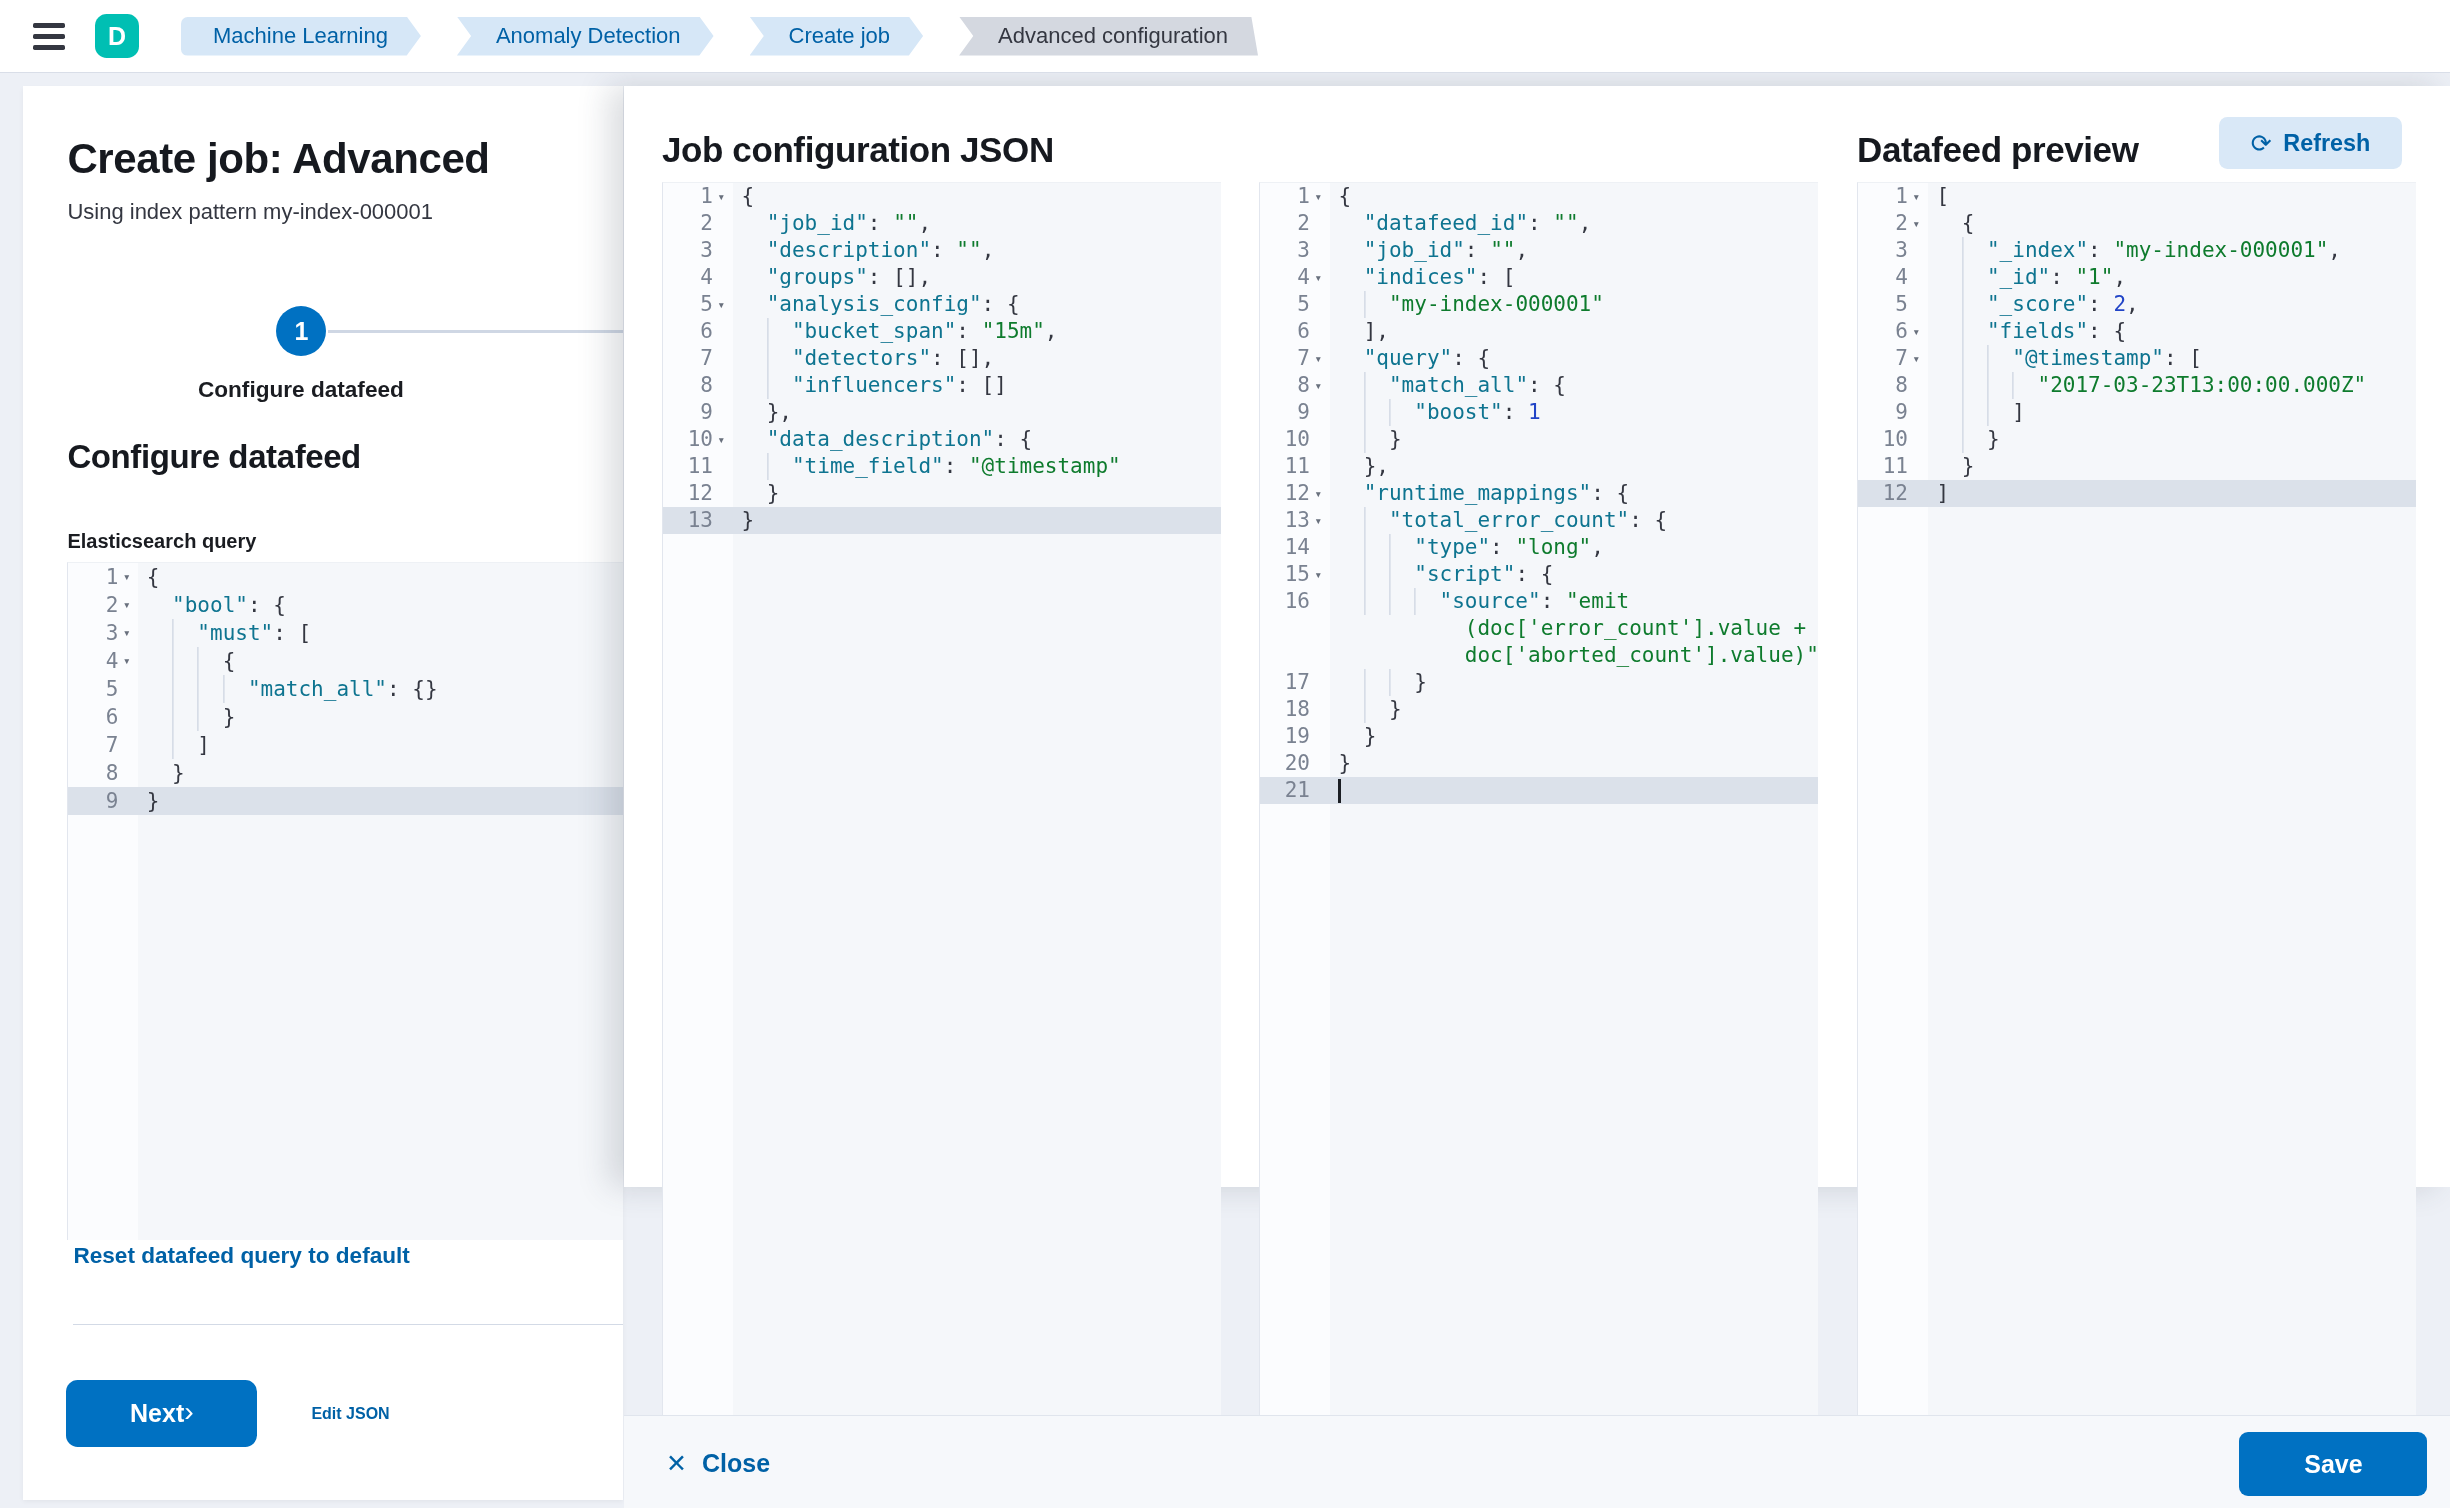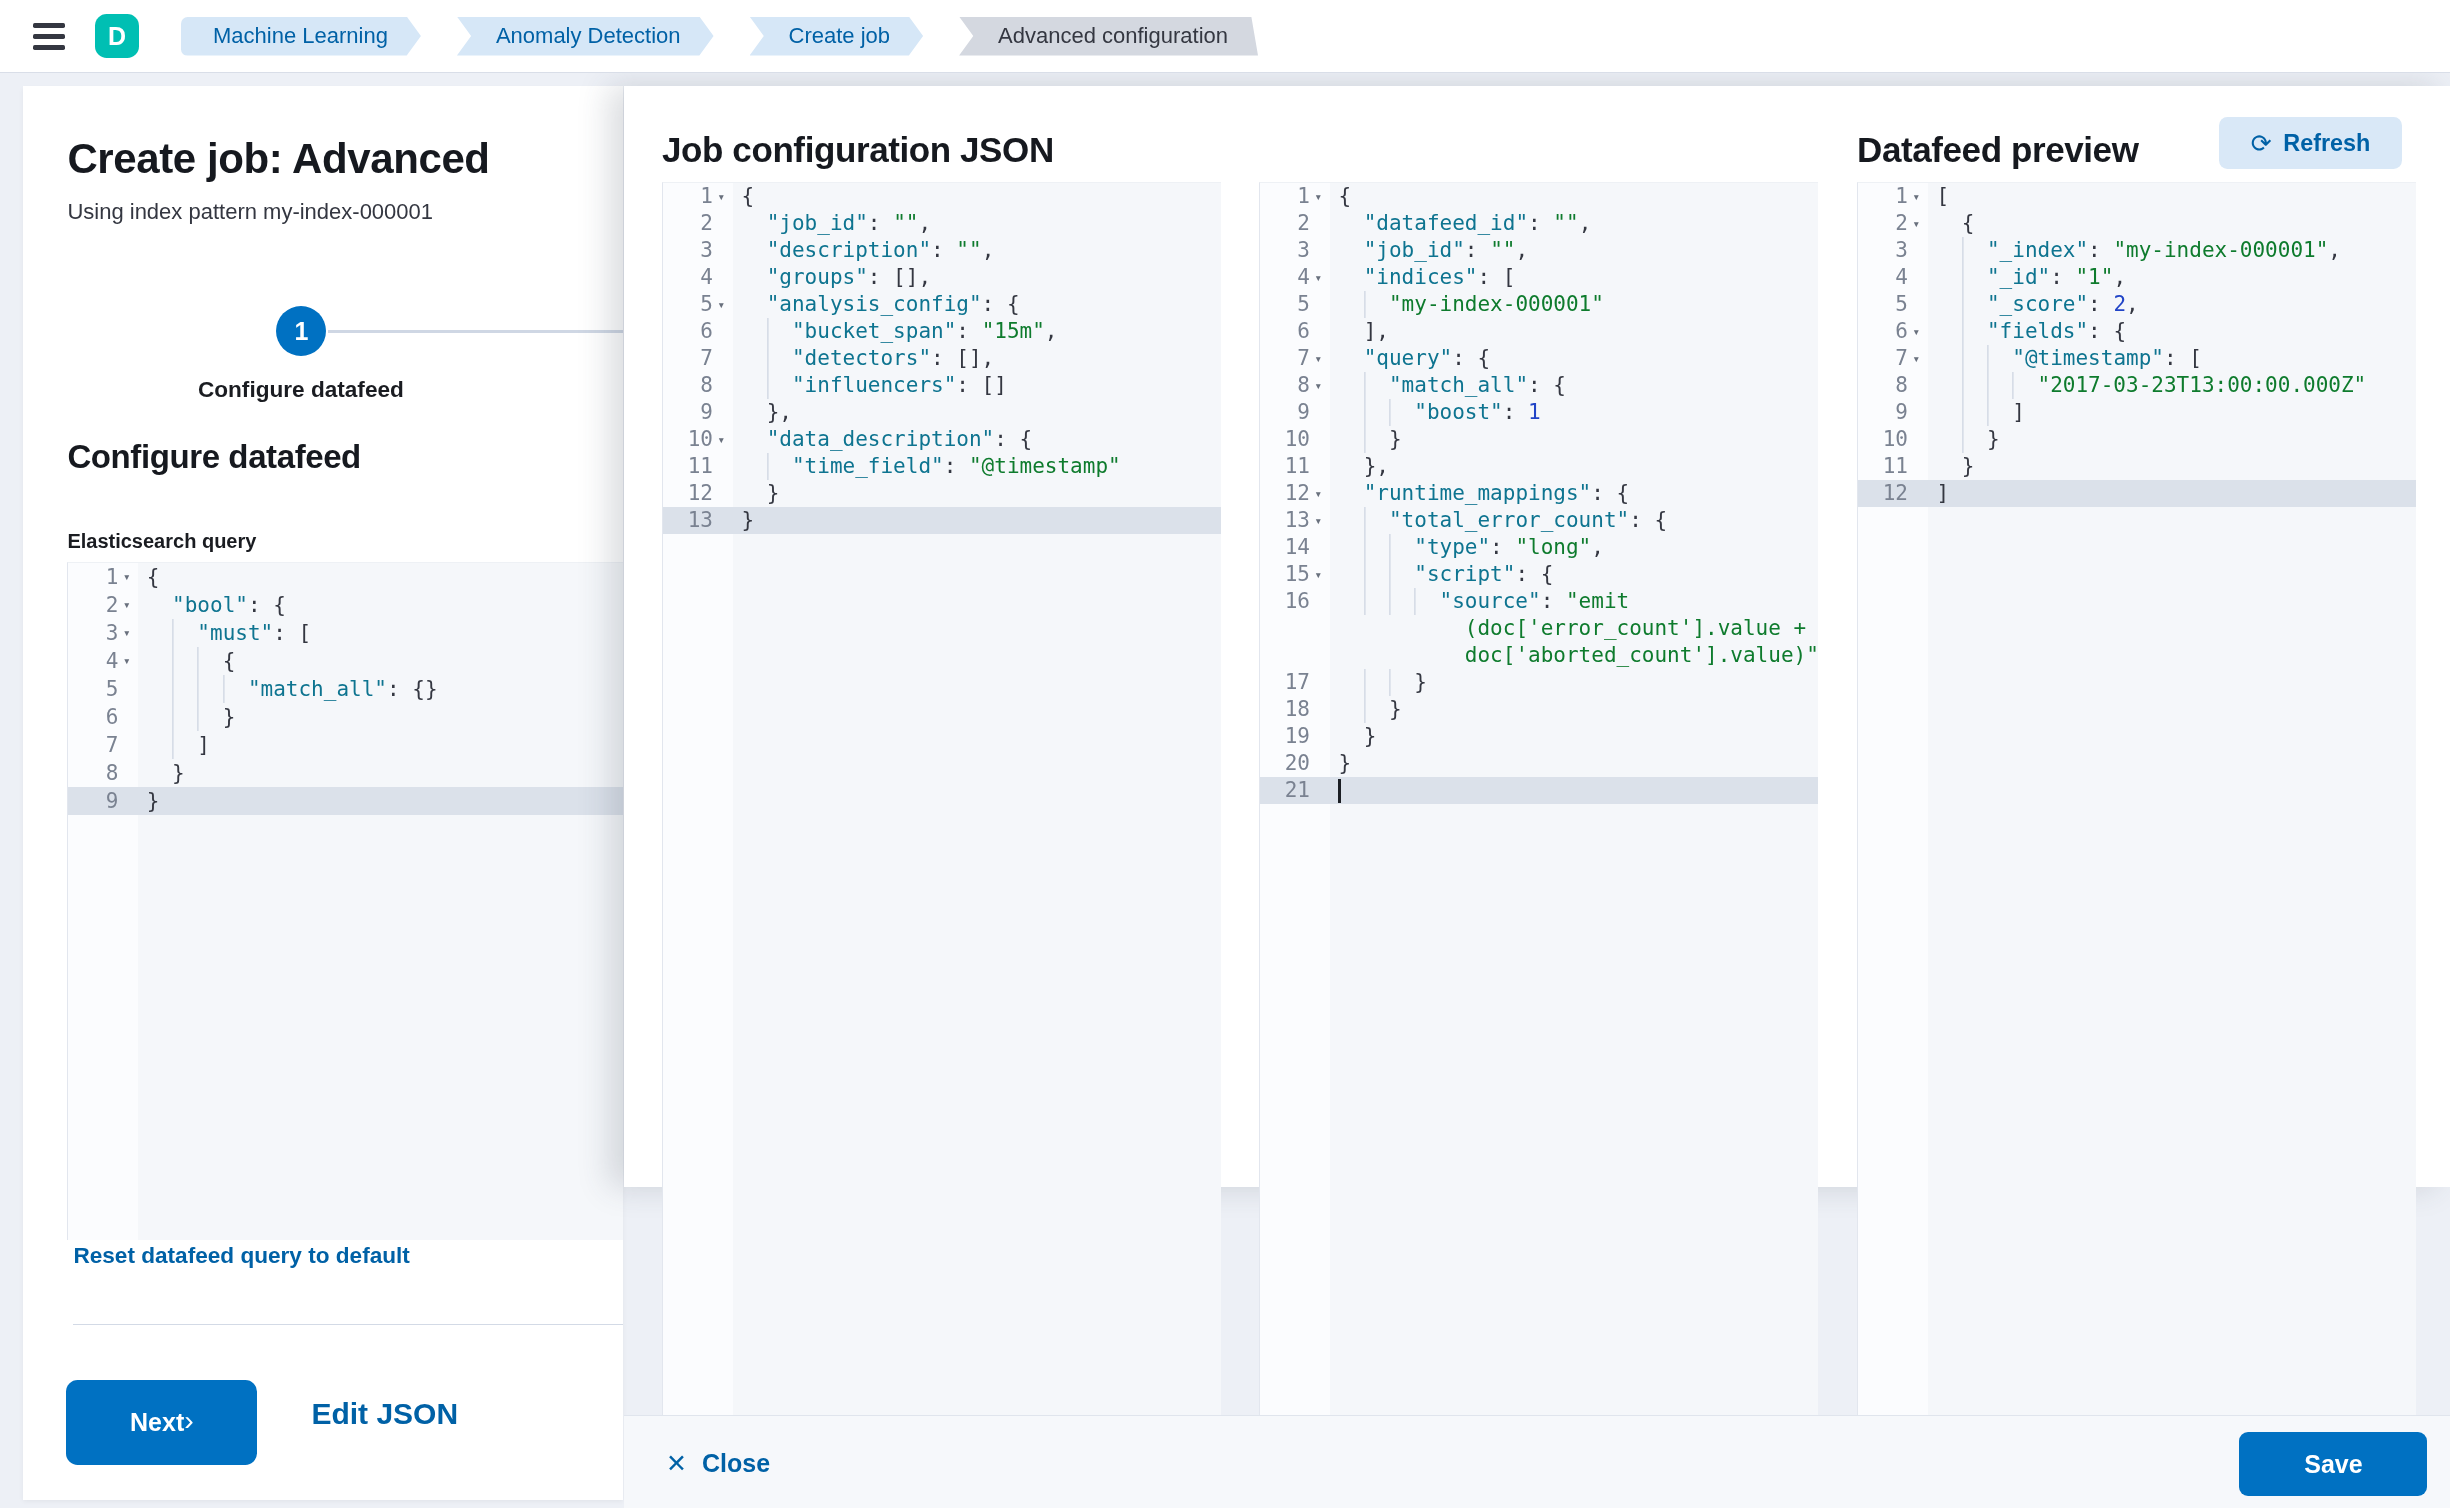--- a/index.html
+++ b/index.html
@@ -20,23 +20,23 @@
   .left-panel{position:absolute;left:23.4px;top:86px;width:600px;height:1414px;background:#fff;z-index:5;overflow:hidden;box-shadow:0 1.7px 5px rgba(0,0,0,.05);}
   .lp-title{position:absolute;left:44px;top:49px;font-size:42px;font-weight:700;color:#16191f;letter-spacing:-0.4px;}
   .lp-subtitle{position:absolute;left:44px;top:113px;font-size:22px;color:#343741;}
   .step-circle{position:absolute;left:253px;top:220px;width:50px;height:50px;border-radius:50%;background:#0071c2;color:#fff;font-size:25px;font-weight:700;display:flex;align-items:center;justify-content:center;cursor:pointer;}
   .step-line{position:absolute;left:305px;top:244px;width:296px;height:2.5px;background:#cfd7e4;}
   .step-label{position:absolute;left:152px;top:291px;width:251px;text-align:center;font-size:22.6px;font-weight:700;color:#1a1c21;}
   .lp-heading{position:absolute;left:44px;top:352px;font-size:33px;font-weight:700;color:#16191f;letter-spacing:-0.4px;}
   .query-label{position:absolute;left:44px;top:444px;font-size:20px;font-weight:700;color:#1a1c21;}
   .reset-link{position:absolute;left:50px;top:1157px;font-size:22.6px;font-weight:600;color:#0061a6;cursor:pointer;}
   .lp-divider{position:absolute;left:50px;top:1238px;width:550px;height:0.8px;background:#d3dae6;}
-  .next-btn{position:absolute;left:43px;top:1294px;width:191px;height:85px;border-radius:11.7px;background:#0071c2;color:#fff;font-size:25px;font-weight:700;display:flex;align-items:center;justify-content:center;gap:0;cursor:pointer;}
+  .next-btn{position:absolute;left:43px;top:1294px;width:191px;height:67px;border-radius:11.7px;background:#0071c2;color:#fff;font-size:25px;font-weight:700;display:flex;align-items:center;justify-content:center;gap:0;cursor:pointer;}
   .next-chevron{font-size:28.5px;font-weight:400;margin-top:-3.3px;}
-  .editjson-link{position:absolute;left:288px;top:1294px;height:67px;line-height:67px;font-size:30px;font-weight:600;color:#0061a6;cursor:pointer;}
+  .editjson-link{position:absolute;left:288px;top:1294px;height:67px;line-height:67px;font-size:16px;font-weight:600;color:#0061a6;cursor:pointer;}
 
   
   .flyout{position:absolute;left:624px;top:86px;width:1826px;height:1101px;background:#fff;z-index:10;box-shadow:-15px 0 30px rgba(58,66,82,.18);}
   .panel-title{position:absolute;top:44px;font-size:35px;font-weight:700;color:#16191f;letter-spacing:-0.4px;}
   .refresh-btn{position:absolute;left:1595px;top:31px;width:183px;height:52px;border-radius:8.4px;background:#d9e8f7;color:#0061a6;font-size:23.4px;font-weight:600;display:flex;align-items:center;justify-content:center;gap:11.7px;cursor:pointer;}
   .refresh-icon{font-size:25px;font-weight:400;}
   .bottom-bar{position:absolute;left:0;top:1329px;width:1826px;height:94px;background:#f6f8fb;border-top:0.8px solid #e0e5ed;display:flex;align-items:center;}
   .close-btn{margin-left:42px;display:flex;align-items:center;gap:15px;color:#0061a6;font-size:25px;font-weight:600;cursor:pointer;}
   .close-icon{font-size:25px;font-weight:400;}
   .save-btn{position:absolute;right:22.6px;top:16px;width:188px;height:64px;border-radius:9px;background:#0071c2;color:#fff;font-size:25px;font-weight:700;display:flex;align-items:center;justify-content:center;cursor:pointer;}

